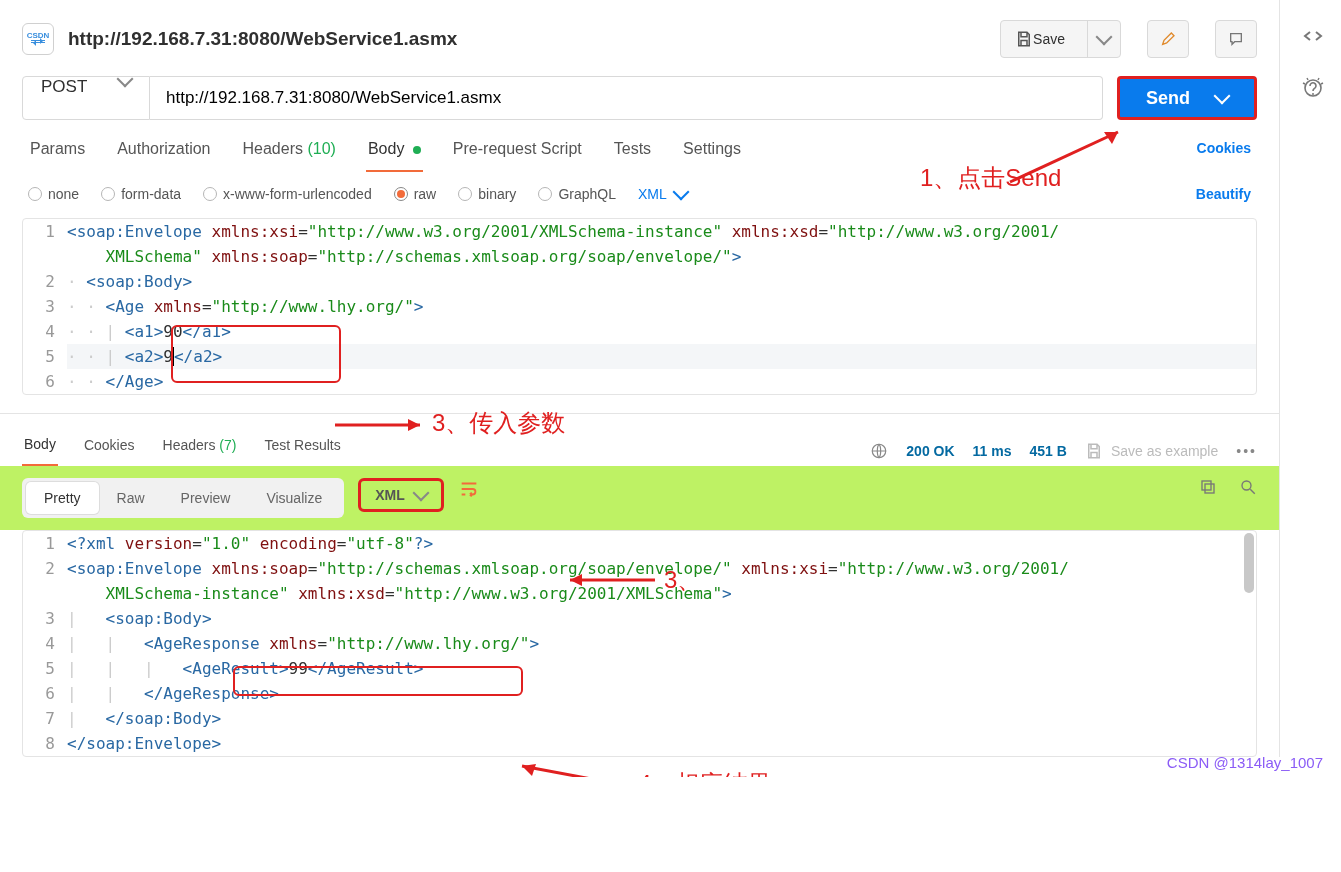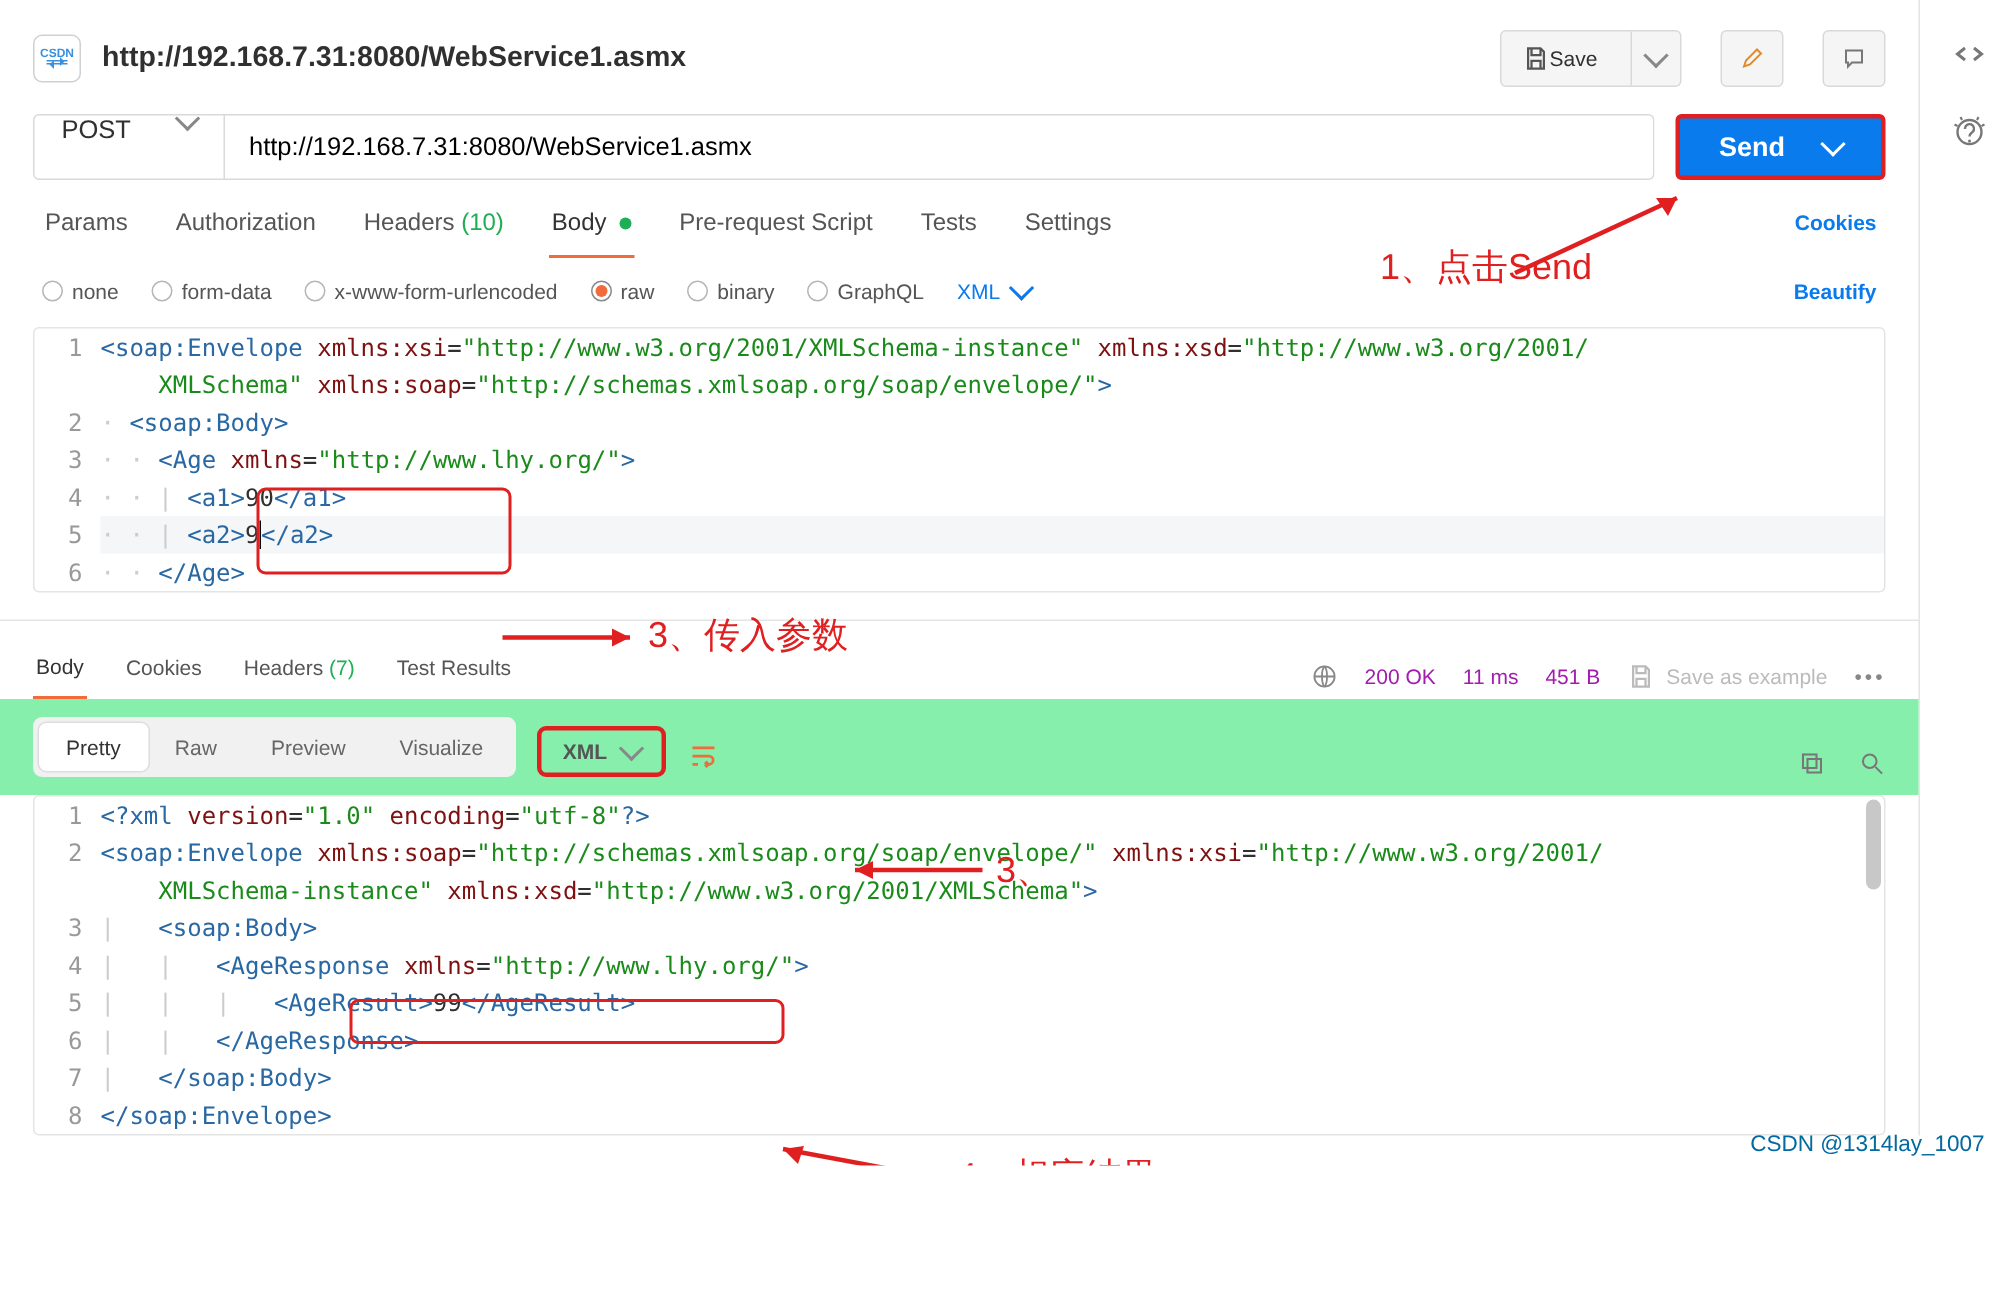--- a/index.html
+++ b/index.html
@@ -54,35 +54,35 @@
   .ln{width:44px;text-align:right;padding:3px 12px 3px 0;color:#999;user-select:none}
   .code{flex:1;padding:3px 10px 3px 0;white-space:pre}
   .code.hl{background:#f4f6f8}
   .guide{color:#ccc}
   .t{color:var(--tag)} .a{color:var(--attr)} .v{color:var(--val)}
   .box-sel{border:2px solid var(--annot);border-radius:6px;position:absolute}
   .resp-tabs{display:flex;gap:24px;padding:22px 22px 0 22px;align-items:center;color:#555;border-top:1px solid var(--border);margin-top:18px}
   .rtab{padding:0 2px 12px 2px;cursor:pointer}
   .rtab.active{border-bottom:2px solid var(--orange);color:#333}
   .status-block{margin-left:auto;display:flex;align-items:center;gap:18px;color:#888}
-  .ok{color:#a21caf;font-weight:400}
-  .view-row{display:flex;gap:0;padding:12px 22px;align-items:flex-end;background:#86efac}
+  .ok{color:#0369a1;font-weight:700}
+  .view-row{display:flex;gap:0;padding:12px 22px;align-items:flex-start;background:#bef264}
   .pill-group{display:flex;background:#f1f1f1;border-radius:6px;padding:4px}
   .pill{padding:8px 18px;border-radius:5px;cursor:pointer;color:#666}
   .pill.active{background:#fff;color:#333;box-shadow:0 0 0 1px #ddd}
   .fmt-sel{margin-left:14px;border:3px solid var(--annot);border-radius:6px;padding:6px 14px;display:flex;align-items:center;gap:10px;font-weight:700;color:#555}
   .wrap-icn{margin-left:14px;color:var(--orange)}
   .resp-editor{margin:0 22px 20px 22px;border:1px solid var(--border);border-radius:4px;font-family:var(--mono);font-size:16px;position:relative;overflow:hidden}
   .scroll-thumb{position:absolute;right:2px;top:2px;width:10px;height:60px;background:#c8c8c8;border-radius:5px}
   .annot{position:absolute;color:var(--annot);font-size:24px;font-family:"Microsoft YaHei",sans-serif;pointer-events:none}
   svg.arrow{position:absolute;overflow:visible;pointer-events:none}
   svg.arrow line,svg.arrow path{stroke:var(--annot);stroke-width:3;fill:none}
   svg.arrow polygon{fill:var(--annot)}
   .side-icons{position:absolute;right:0;top:24px;width:56px;display:flex;flex-direction:column;align-items:center;gap:28px;color:#777}
-  .watermark{position:absolute;right:18px;bottom:6px;color:#0369a1;font-size:15px}
+  .watermark{position:absolute;right:18px;bottom:6px;color:#8b5cf6;font-size:15px}
   .chev{width:12px;height:12px;border-right:2px solid #888;border-bottom:2px solid #888;transform:rotate(45deg);display:inline-block;margin-top:-4px}
   .chev.blue{border-color:var(--blue)}
   .chev.white{border-color:#fff}
   .link{color:var(--val)}
 </style>
 </head>
 <body>
 
 <div class="main">
 

